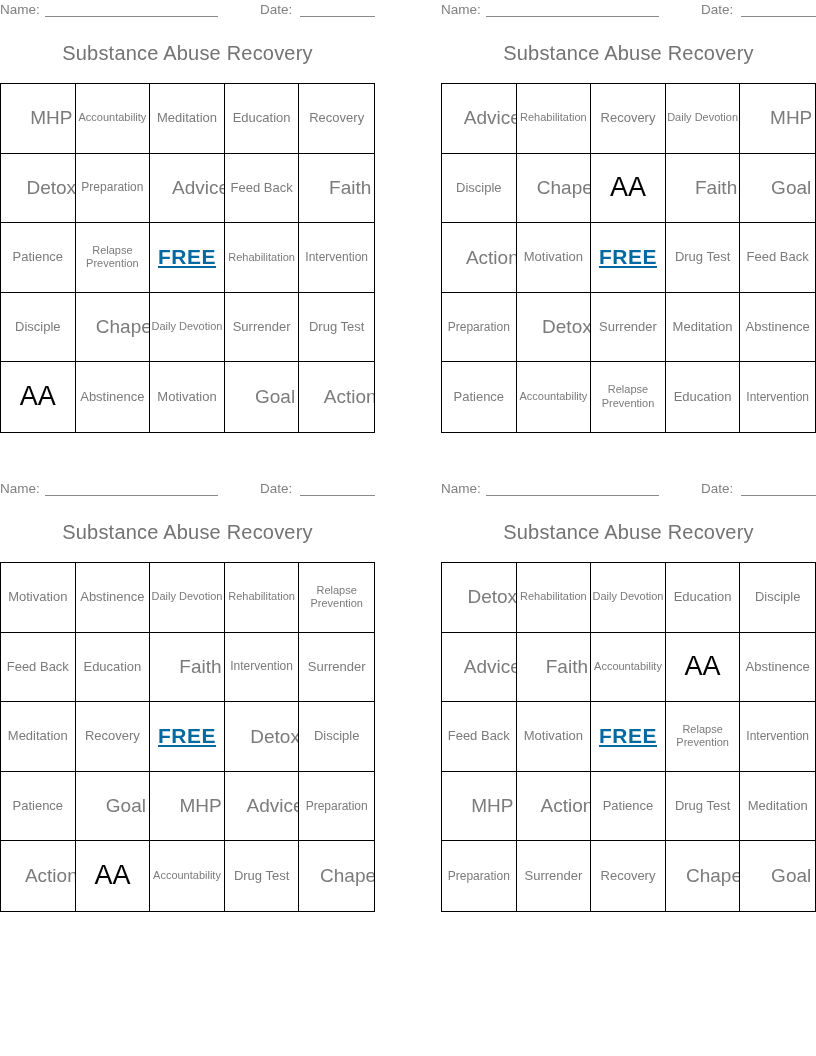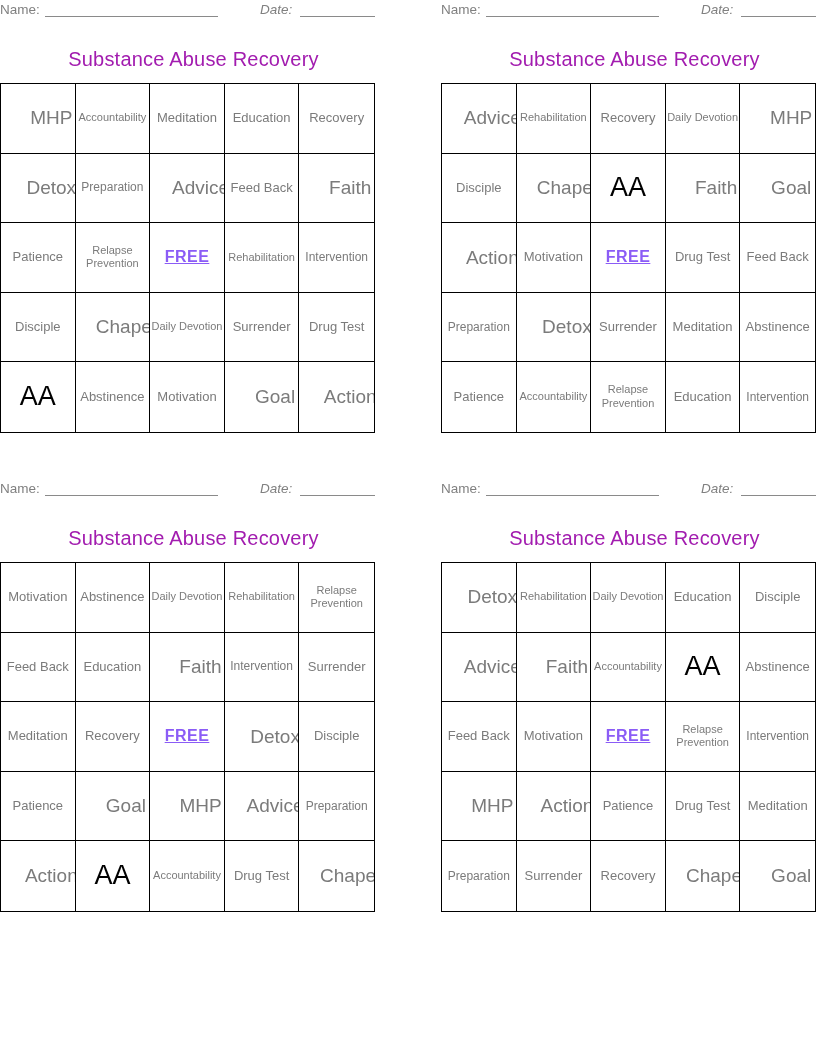--- a/index.html
+++ b/index.html
@@ -30,39 +30,39 @@
     top: 2px; left: 0;
     width: 100%; height: 18px;
   }
   .lbl {
     position: absolute;
     top: 0;
     font-size: 13.5px;
     color: #808080;
   }
   .name-lbl { left: 0; }
-  .date-lbl { left: 260px; font-style: italic; }
+  .date-lbl { left: 260px; }
   .blank-line {
     position: absolute;
     top: 14px;
     border-bottom: 1.4px solid #8a8a8a;
   }
   .name-line { left: 45px;  width: 173px; }
   .date-line { left: 300px; width: 75px; }
 
   .card-title {
     position: absolute;
     top: 42px; left: 0;
     width: 100%;
-    margin: 6px;
+    margin: 0;
     text-align: center;
     font-size: 20px;
     font-weight: 400;
     letter-spacing: 0.2px;
-    color: #a21caf;
+    color: #737373;
   }
 
   .grid {
     position: absolute;
     top: 83px; left: 0;
     width: 375px; height: 350px;
     box-sizing: border-box;
     border: 1.5px solid #000000;
     display: grid;
     grid-template-columns: repeat(5, 1fr);
@@ -85,24 +85,24 @@
   .cell:nth-child(5n)   { border-right: none; }
   .cell:nth-child(n+21) { border-bottom: none; }
 
   .cell-xl   { font-size: 27px; color: #000000; }
   .cell-lg   { font-size: 19px; padding-left: 28px; }
   .cell-md   { font-size: 13px; }
   .cell-md2  { font-size: 12px; text-align: center; }
   .cell-sm   { font-size: 11px; }
   .cell-wrap { white-space: normal; }
   .cell-free {
-    font-size: 16px;
+    font-size: 21px;
     font-weight: bold;
     text-decoration: underline;
-    color: #8b5cf6;
+    color: #0369a1;
     letter-spacing: 0.5px;
   }
 </style>
 </head>
 <body>
 
 <div id="page">
 
   <div class="card card-1">
     <div class="fill-row">

